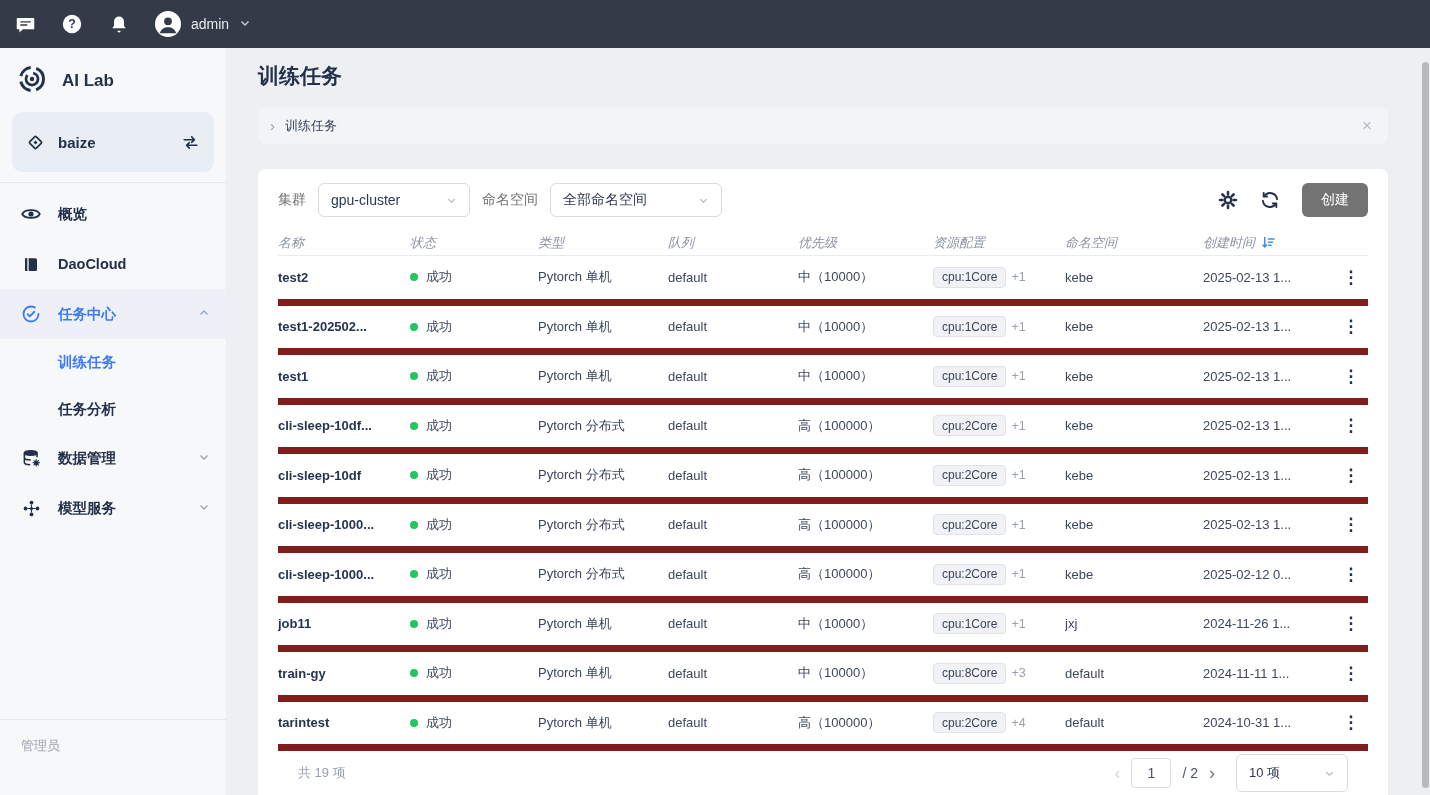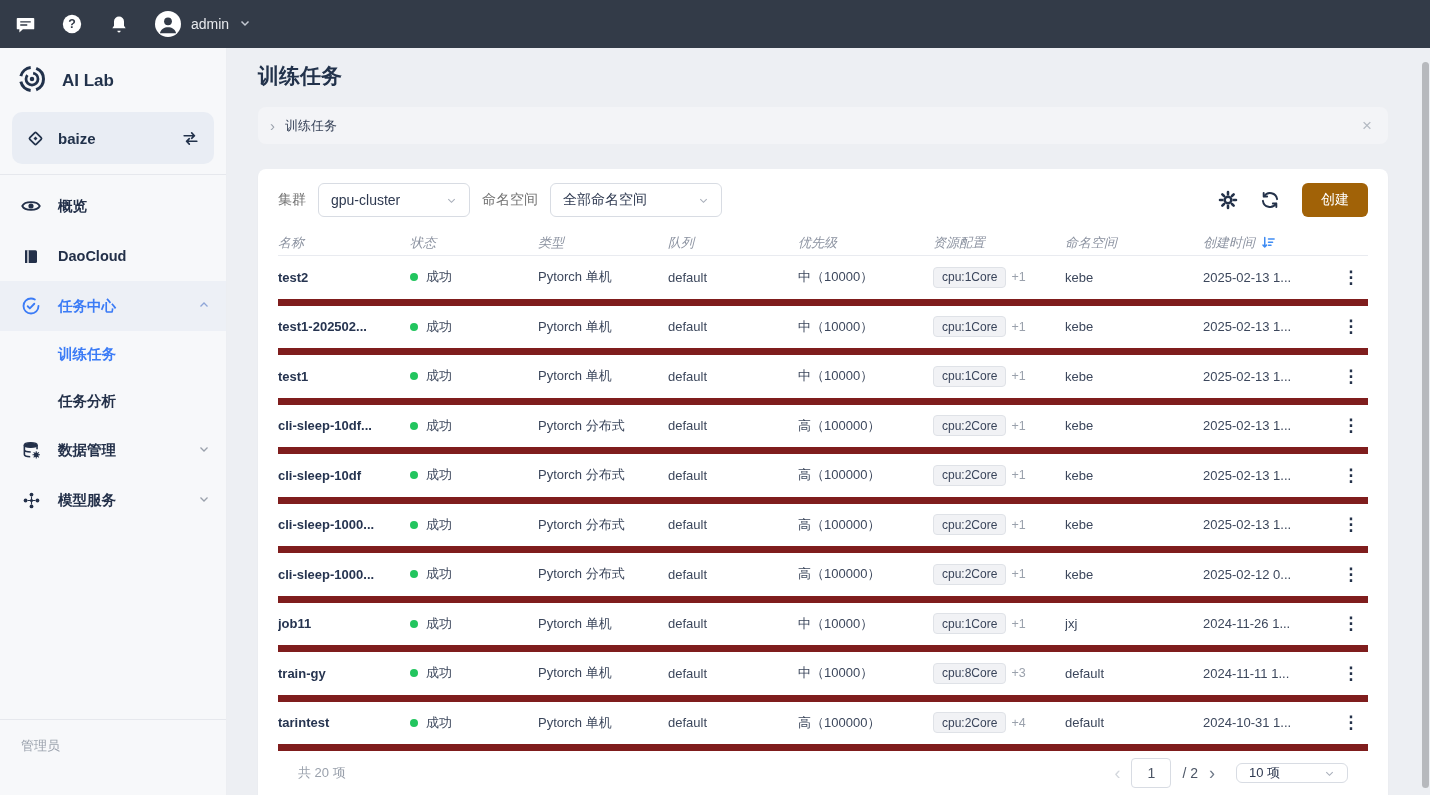--- a/index.html
+++ b/index.html
@@ -23,21 +23,21 @@
   .user-name { color:#e8eaee; font-size:14px; }
   .chev { color:#c4c9d2; }
 
   .shell { flex:1; display:flex; min-height:0; }
 
   
   .sidebar { width:227px; background:#f7f8fa; border-right:1px solid #eceef2; display:flex; flex-direction:column; flex-shrink:0; }
   .product { display:flex; align-items:center; gap:15px; padding:16px 16px 12px 17px; }
   .product-icon { color:#22324b; }
   .product-name { font-size:17px; font-weight:bold; color:#22324b; }
-  .workspace { margin:2px 12px 10px 12px; height:52px; background:#e9edf4; border-radius:10px; display:flex; align-items:center; padding:0 14px; gap:13px; cursor:pointer; }
+  .workspace { margin:2px 12px 10px 12px; height:60px; background:#e9edf4; border-radius:10px; display:flex; align-items:center; padding:0 14px; gap:13px; cursor:pointer; }
   .workspace-name { font-size:15px; font-weight:bold; color:#22324b; flex:1; }
   .ws-icon,.swap-icon { color:#22324b; display:flex; }
   .sb-divider { height:1px; background:#e6e8ed; }
   .nav { padding-top:6px; }
   .nav-item { height:50px; display:flex; align-items:center; padding:0 16px 0 21px; gap:17px; font-size:14.5px; font-weight:bold; color:#233049; cursor:pointer; }
   .nav-item .nicon { width:20px; height:20px; display:flex; align-items:center; justify-content:center; color:#233049; }
   .nav-item.active { background:#edf0f6; color:#3b7bf6; }
   .nav-item.active .nicon { color:#3b7bf6; }
   .nav-item .spring { flex:1; }
   .nav-chev { color:#9aa1ac; }
@@ -65,21 +65,21 @@
   .select .sel-val { flex:1; }
   .select .sel-chev { color:#a9afba; margin-left:8px; display:flex; }
   .sel-cluster { width:152px; }
   .sel-namespace { width:172px; }
   .search { height:34px; width:262px; background:#f0f2f5; border-radius:8px; display:flex; align-items:center; padding:0 12px; gap:8px; margin-left:8px; }
   .search svg { color:#9aa1ac; flex-shrink:0; }
   .search input { border:none; background:transparent; outline:none; font-size:14px; color:#2e3950; width:100%; font-family:"Liberation Sans",sans-serif; }
   .search input::placeholder { color:#b3b9c3; }
   .toolbar-actions { margin-left:auto; display:flex; align-items:center; gap:22px; }
   .ticon { width:20px; height:20px; color:#24324a; cursor:pointer; display:flex; align-items:center; justify-content:center; }
-  .btn-primary { height:34px; padding:0 19px; background:#a16207; color:#fff; border:none; border-radius:6px; font-size:14px; cursor:pointer; font-family:"Liberation Sans",sans-serif; }
+  .btn-primary { height:34px; padding:0 19px; background:#737373; color:#fff; border:none; border-radius:6px; font-size:14px; cursor:pointer; font-family:"Liberation Sans",sans-serif; }
 
   
   .table { padding:0 20px; display:flex; flex-direction:column; flex:1; min-height:0; }
   .trow { display:flex; align-items:center; }
   .thead { height:32px; border-bottom:1px solid #e9ebf0; color:#8b92a0; font-size:13px;font-style:italic; }
   .tbody .trow { height:49.5px; border-bottom:7px solid #7f1d1d; font-size:13px; color:#3c475c; }
   .c { padding-right:10px; white-space:nowrap; overflow:hidden; }
   .c-name { width:132px; }
   .c-status { width:128px; display:flex; align-items:center; gap:8px; }
   .c-type { width:130px; }
@@ -97,21 +97,21 @@
   .sort-ico { display:flex; cursor:pointer; }
 
   
   .tfoot { height:44px; display:flex; align-items:center; justify-content:space-between; padding:0 20px; flex-shrink:0; }
   .total { font-size:13px; color:#9aa1ac; }
   .pager { display:flex; align-items:center; gap:11px; }
   .pg-prev { color:#d3d7dd; font-size:18px; cursor:default; }
   .pg-next { color:#6f7988; font-size:18px; cursor:pointer; }
   .pg-input { width:40px; height:30px; border:1px solid #d8dce3; border-radius:4px; text-align:center; font-size:14px; color:#4b5565; outline:none; font-family:"Liberation Sans",sans-serif; }
   .pg-total { font-size:14px; color:#4b5565; }
-  .pg-size { width:112px; height:20px; font-size:13px; margin-left:10px; }
+  .pg-size { width:112px; height:38px; font-size:13px; margin-left:10px; }
 
   .vscroll { position:fixed; right:1px; top:62px; bottom:7px; width:7px; background:#b7b9bd; border-radius:4px; }
 </style>
 </head>
 <body>
 
 <div class="app">
 
   <header class="topbar">
     <div class="topbar-right">
@@ -511,21 +511,21 @@
       <span class="pill">cpu:2Core</span>
       <span class="extra">+4</span>
     </div>
     <div class="c c-ns">default</div>
     <div class="c c-time">2024-10-31 1...</div>
     <div class="c c-actions"><span class="kebab">⋮</span></div>
   </div>
             </div>
 
           <div class="tfoot">
-            <span class="total">共 20 项</span>
+            <span class="total">共 19 项</span>
             <div class="pager">
               <span class="pg-prev">‹</span>
               <input class="pg-input" value="1" style="">
               <span class="pg-total">/ 2</span>
               <span class="pg-next">›</span>
               <div class="select pg-size">
                 <span class="sel-val">10 项</span>
                 <span class="sel-chev">
                     <svg width="11" height="11" viewBox="0 0 24 24" fill="none" stroke="currentColor" stroke-width="2.4">
                       <path d="M5 9l7 7 7-7"></path>

